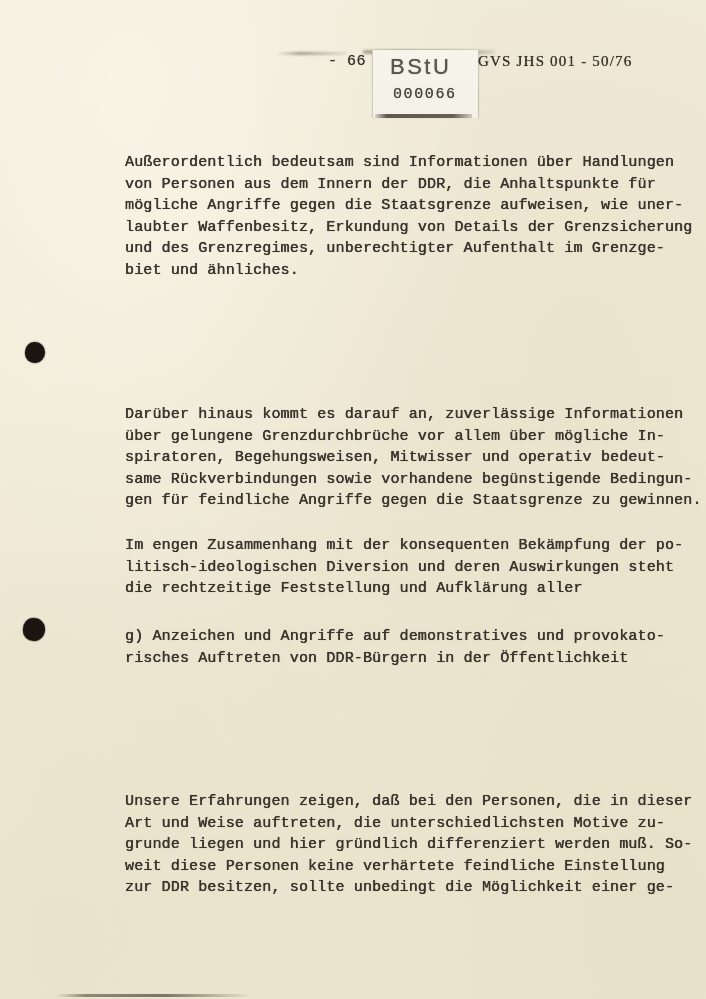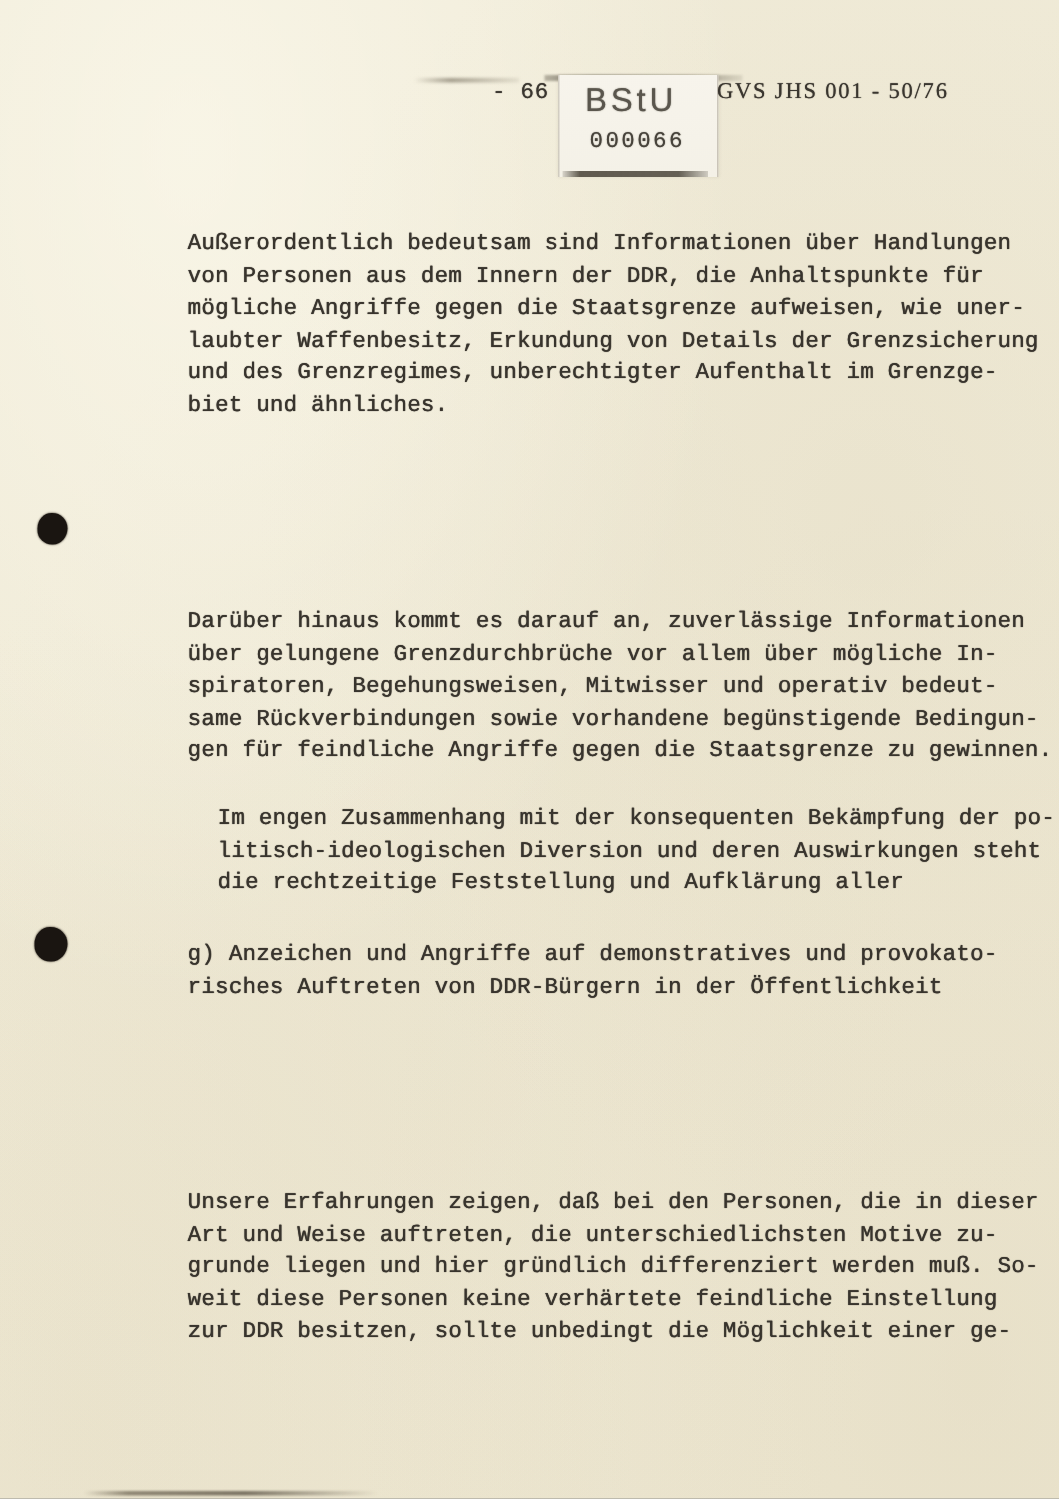--- a/index.html
+++ b/index.html
@@ -25,21 +25,21 @@
     font-size: 15px;
     line-height: 21.5px;
     letter-spacing: 0.15px;
     white-space: pre;
     color: #38342d;
     text-shadow: 0 0 0.7px rgba(52,48,42,.9), 0.3px 0 0 rgba(52,48,42,.55);
   }
   .p0 { top: 129px; margin-top: 23px; }
   .p1 { top: 276px; }
   .p2 { top: 404px; }
-  .p3 { top: 535px; margin-left: 20px; }
+  .p3 { top: 535px; }
   .p4 { top: 626px; }
   .p5 { top: 689px; }
   .p6 { top: 791px; }
 
   .page-number {
     position: absolute; left: 328px; top: 51px;
     font-size: 15px; line-height: 21.5px; letter-spacing: 0.5px;
     white-space: pre; color: #3a362f;
     text-shadow: 0 0 0.7px rgba(52,48,42,.9);
   }

